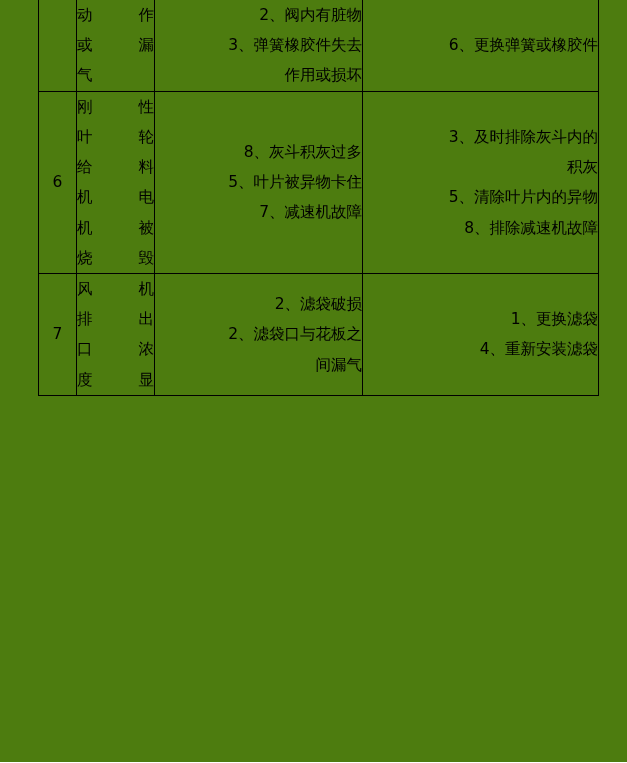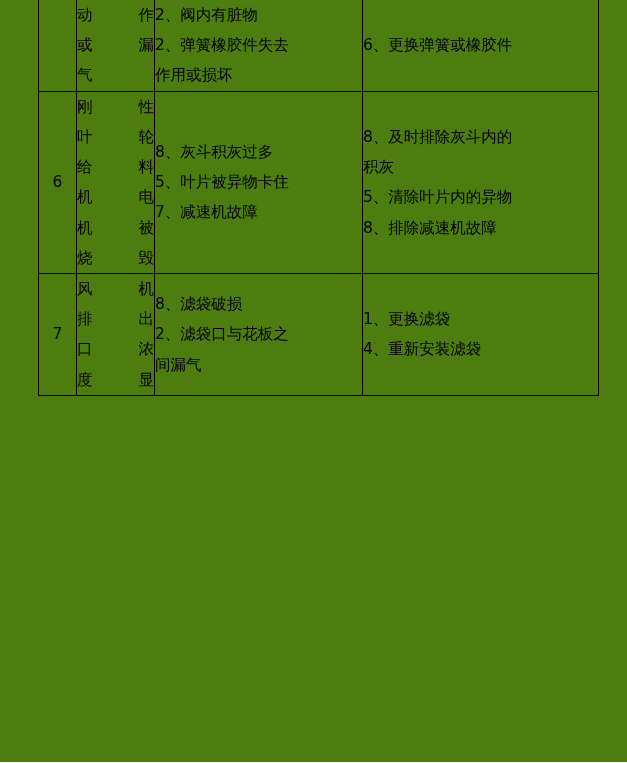--- a/index.html
+++ b/index.html
@@ -48,20 +48,21 @@
     text-align: justify;
     text-align-last: justify;
     text-justify: inter-ideograph;
   }
   td.body-cell {
     padding: 4px 10px 4px 12px;
   }
   .line {
     display: block;
     white-space: nowrap;
+    text-align: right;
   }
   .sym-line {
     display: block;
     text-align: justify;
     text-align-last: justify;
     text-justify: inter-ideograph;
   }
 </style>
 </head>
 <body>
@@ -81,21 +82,21 @@
         <td class="num-cell">
           <span></span>
         </td>
         <td class="sym-cell">
           <span class="sym-line">动　作</span>
           <span class="sym-line">或　漏</span>
           <span class="sym-line">气</span>
         </td>
         <td class="body-cell">
           <span class="line">2、阀内有脏物</span>
-          <span class="line">2、弹簧橡胶件失去</span>
+          <span class="line">3、弹簧橡胶件失去</span>
           <span class="line">作用或损坏</span>
         </td>
         <td class="body-cell">
           <span class="line">6、更换弹簧或橡胶件</span>
         </td>
       </tr>
 
       <tr>
         <td class="num-cell">
           <span>6</span>
@@ -107,39 +108,39 @@
           <span class="sym-line">机　电</span>
           <span class="sym-line">机　被</span>
           <span class="sym-line">烧毁</span>
         </td>
         <td class="body-cell">
           <span class="line">8、灰斗积灰过多</span>
           <span class="line">5、叶片被异物卡住</span>
           <span class="line">7、减速机故障</span>
         </td>
         <td class="body-cell">
-          <span class="line">8、及时排除灰斗内的</span>
+          <span class="line">3、及时排除灰斗内的</span>
           <span class="line">积灰</span>
           <span class="line">5、清除叶片内的异物</span>
           <span class="line">8、排除减速机故障</span>
         </td>
       </tr>
 
       <tr>
         <td class="num-cell">
           <span>7</span>
         </td>
         <td class="sym-cell">
           <span class="sym-line">风　机</span>
           <span class="sym-line">排　出</span>
           <span class="sym-line">口　浓</span>
           <span class="sym-line">度　显</span>
         </td>
         <td class="body-cell">
-          <span class="line">8、滤袋破损</span>
+          <span class="line">2、滤袋破损</span>
           <span class="line">2、滤袋口与花板之</span>
           <span class="line">间漏气</span>
         </td>
         <td class="body-cell">
           <span class="line">1、更换滤袋</span>
           <span class="line">4、重新安装滤袋</span>
         </td>
       </tr>
 
     </tbody>

